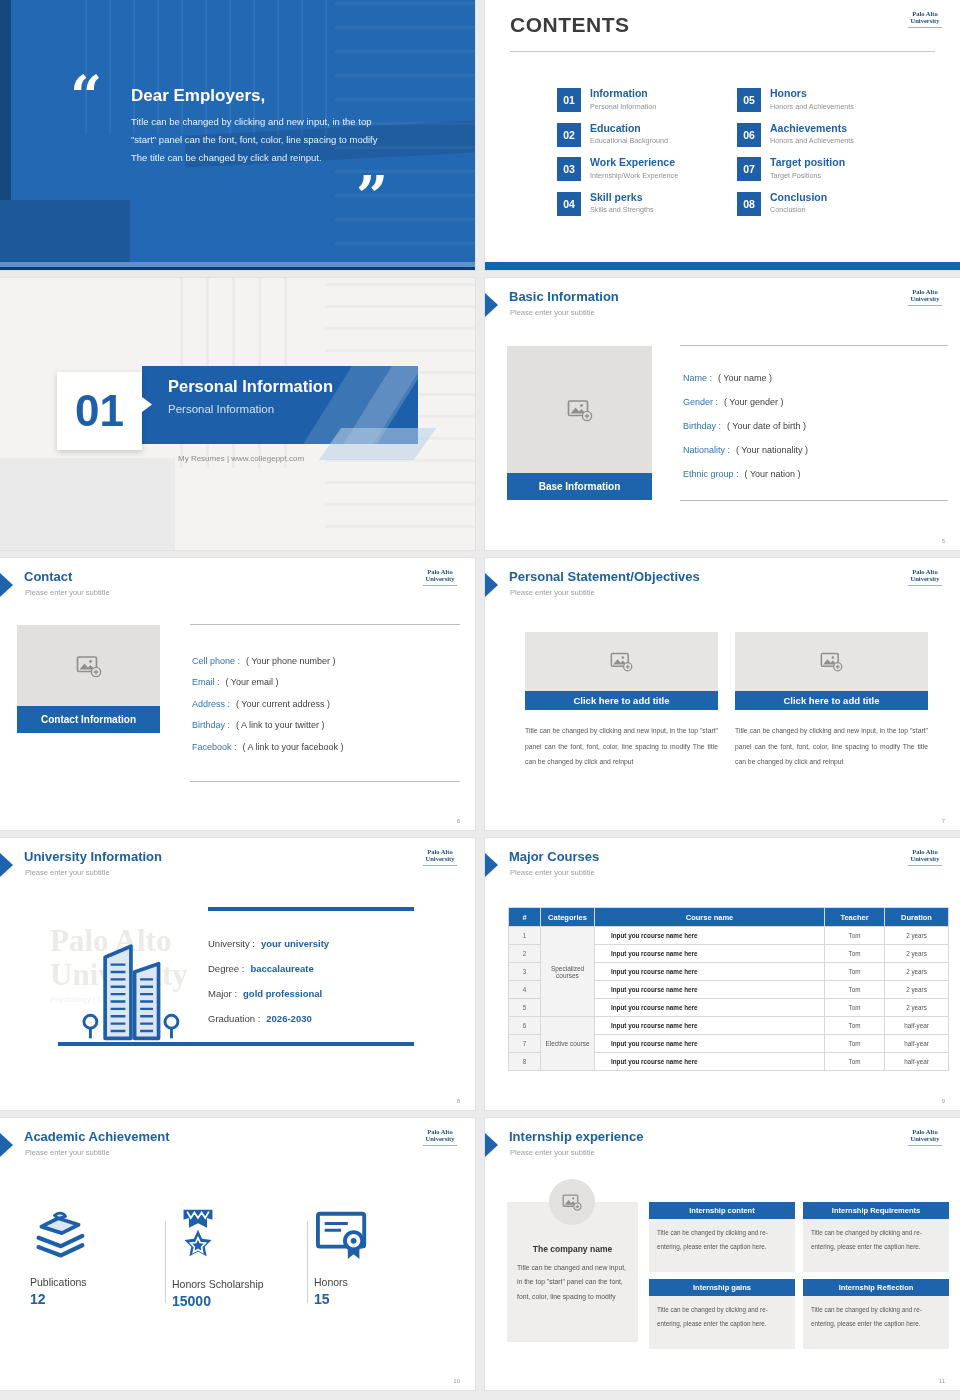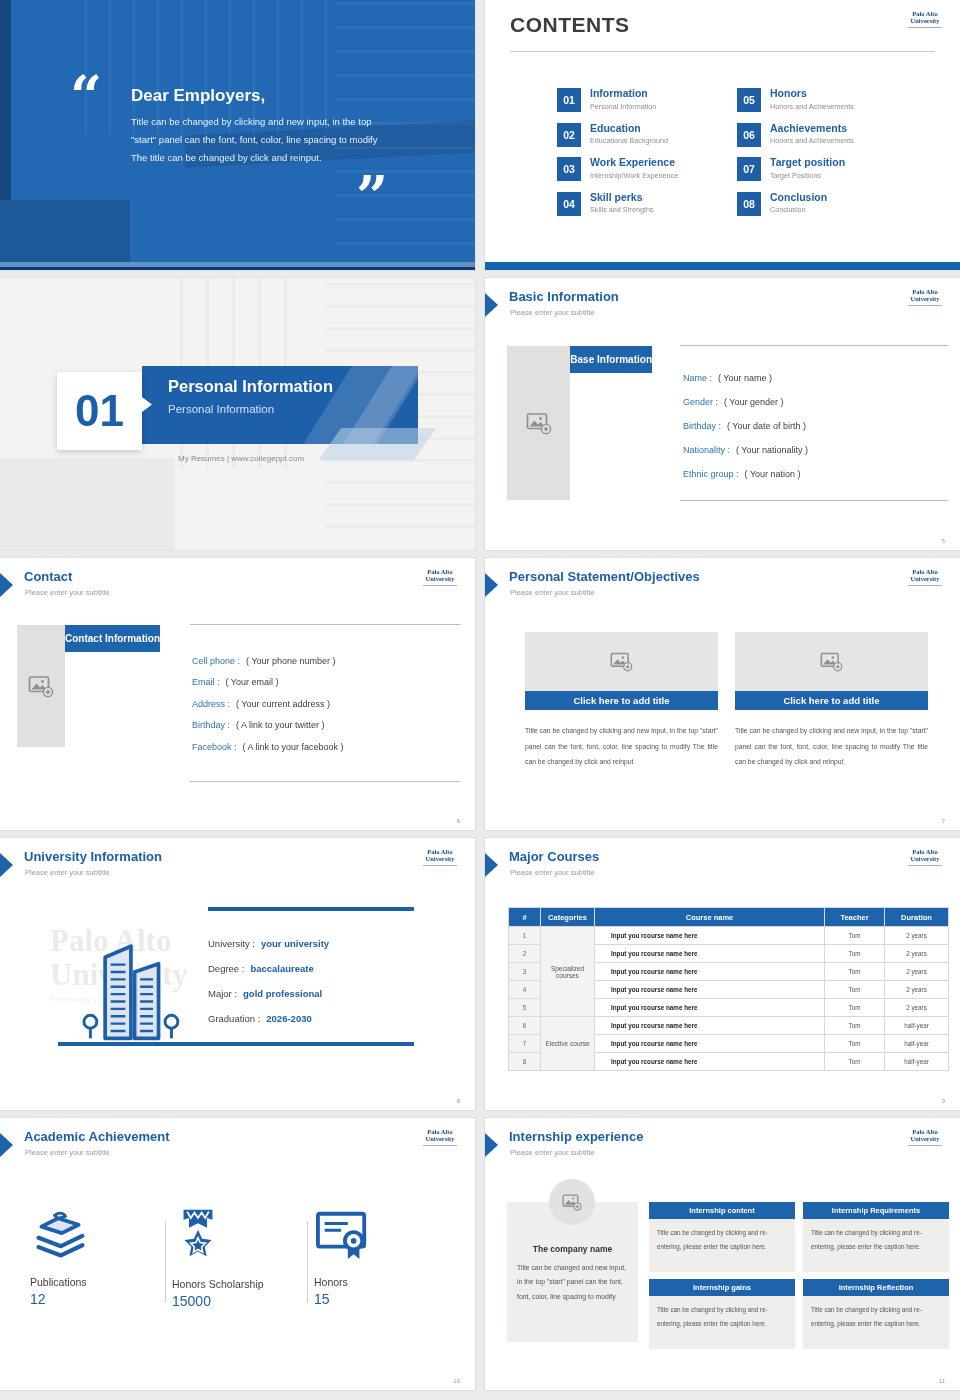--- a/index.html
+++ b/index.html
@@ -63,21 +63,21 @@
   .sec-acc3{position:absolute;left:330px;top:150px;width:95px;height:32px;background:#b9cfe6;opacity:.55;transform:skewX(-35deg);}
   .sec-box{position:absolute;left:57px;top:94px;width:85px;height:78px;background:#fff;
     box-shadow:0 2px 6px rgba(0,0,0,.18);display:flex;align-items:center;justify-content:center;}
   .sec-num{font-size:44px;font-weight:bold;color:#1d5fa8;}
   .sec-arrow{position:absolute;left:142px;top:119px;width:10px;height:15px;background:#fff;clip-path:polygon(0 0,100% 50%,0 100%);}
   .sec-tt{position:absolute;left:168px;top:99px;font-size:16.5px;font-weight:bold;color:#fff;white-space:nowrap;}
   .sec-sb{position:absolute;left:168px;top:125px;font-size:11.5px;color:#cfe0f2;}
   .sec-foot{position:absolute;left:178px;top:176px;font-size:8px;color:#8a8a8a;}
 
   
-  .b-box{position:absolute;display:flex;flex-direction:row;}
+  .b-box{position:absolute;display:flex;flex-direction:column;}
   .b-img{background:#e2e0df;flex:1;}
   .b-cap{height:27px;font-size:10px;}
   .rule{position:absolute;height:1px;background:#bcbcbc;}
   .f-list{position:absolute;}
   .f-row{display:flex;align-items:center;font-size:9px;}
   .f-label{color:#2e74b5;}
   .f-value{color:#3f3f3f;margin-left:6px;}
 
   
   .st-card{position:absolute;top:74px;width:193px;}
@@ -101,21 +101,21 @@
   .crs-table{position:absolute;left:23px;top:69px;border-collapse:collapse;table-layout:fixed;width:440px;}
   .crs-table th{background:#1e64ad;color:#fff;font-size:7.5px;font-weight:bold;height:16px;border:1px solid #d8d8d8;}
   .crs-table td{border:1px solid #d8d8d8;height:17px;font-size:6.3px;color:#555;text-align:center;padding:0;}
   .crs-table td.numcol{background:#f3f3f3;color:#666;}
   .crs-table td.catcol{background:#f3f3f3;color:#555;font-size:6.5px;}
   .crs-table td.course{font-weight:bold;color:#1c1c1c;text-align:left;padding-left:16px;}
 
   
   .ach-item{position:absolute;top:90px;width:130px;}
   .ach-label{font-size:10.5px;color:#3f3f3f;margin-top:10px;}
-  .ach-value{font-size:14px;font-weight:normal;color:#1d5fa8;margin-top:3px;}
+  .ach-value{font-size:14px;font-weight:bold;color:#1d5fa8;margin-top:3px;}
   .ach-div{position:absolute;top:103px;width:1px;height:82px;background:#d0d0d0;}
 
   
   .in-panel{position:absolute;left:22px;top:84px;width:131px;height:140px;background:#efeeed;}
   .in-circle{position:absolute;left:64px;top:61px;width:46px;height:46px;border-radius:50%;background:#e3e1e0;z-index:2;}
   .in-name{margin-top:42px;text-align:center;font-size:8.5px;font-weight:bold;color:#333;}
   .in-desc{margin:7px 10px 0 10px;font-size:6.8px;line-height:2.1;color:#555;}
   .in-card{position:absolute;width:146px;}
   .in-bar{height:17px;font-size:7.5px;}
   .in-body{background:#efeeed;height:46px;padding:7px 8px 0 8px;font-size:6.3px;line-height:2.25;color:#555;}
@@ -276,21 +276,21 @@
 
   <div class="slide" id="s-contact">
     <div class="chdr-arrow"></div>
     <div class="chdr-title">Contact</div>
     <div class="chdr-sub">Please enter your subtitle</div>
     <div class="logo">
       <div>Palo Alto</div>
       <div>University</div>
       <div class="logo-rule"></div>
     </div>
-    <div class="b-box" style="left:17px;top:67px;width:143px;height:122px;">
+    <div class="b-box" style="left:17px;top:67px;width:143px;height:108px;">
       <div class="b-img ph-flex">
         <svg width="26" height="26" viewBox="0 0 26 24">
           <rect x="1.5" y="3" width="19" height="14.5" rx="1.5" fill="none" stroke="#8f8f8f" stroke-width="1.7"></rect>
           <circle cx="14.5" cy="7.5" r="1.4" fill="#8f8f8f"></circle>
           <path d="M3.5 15.5 L8.5 9.5 L12 13.5 L14.5 11 L18.5 15.5 Z" fill="#8f8f8f"></path>
           <circle cx="20" cy="18" r="4.6" fill="#e2e0df" stroke="#8f8f8f" stroke-width="1.4"></circle>
           <path d="M20 15.8 V20.2 M17.8 18 H22.2" stroke="#8f8f8f" stroke-width="1.4" fill="none"></path>
         </svg>
       </div>
       <div class="b-cap ph-cap">Contact Information</div>

